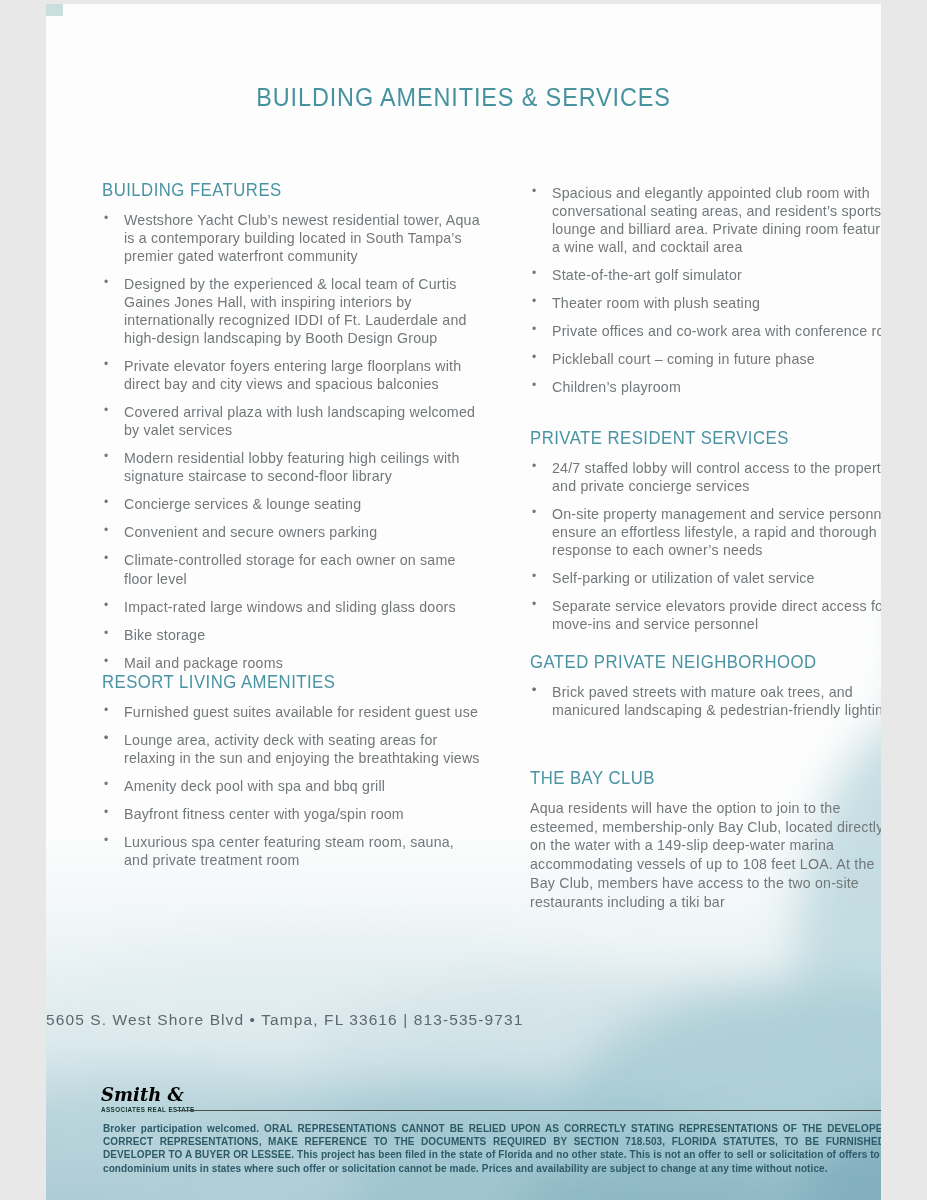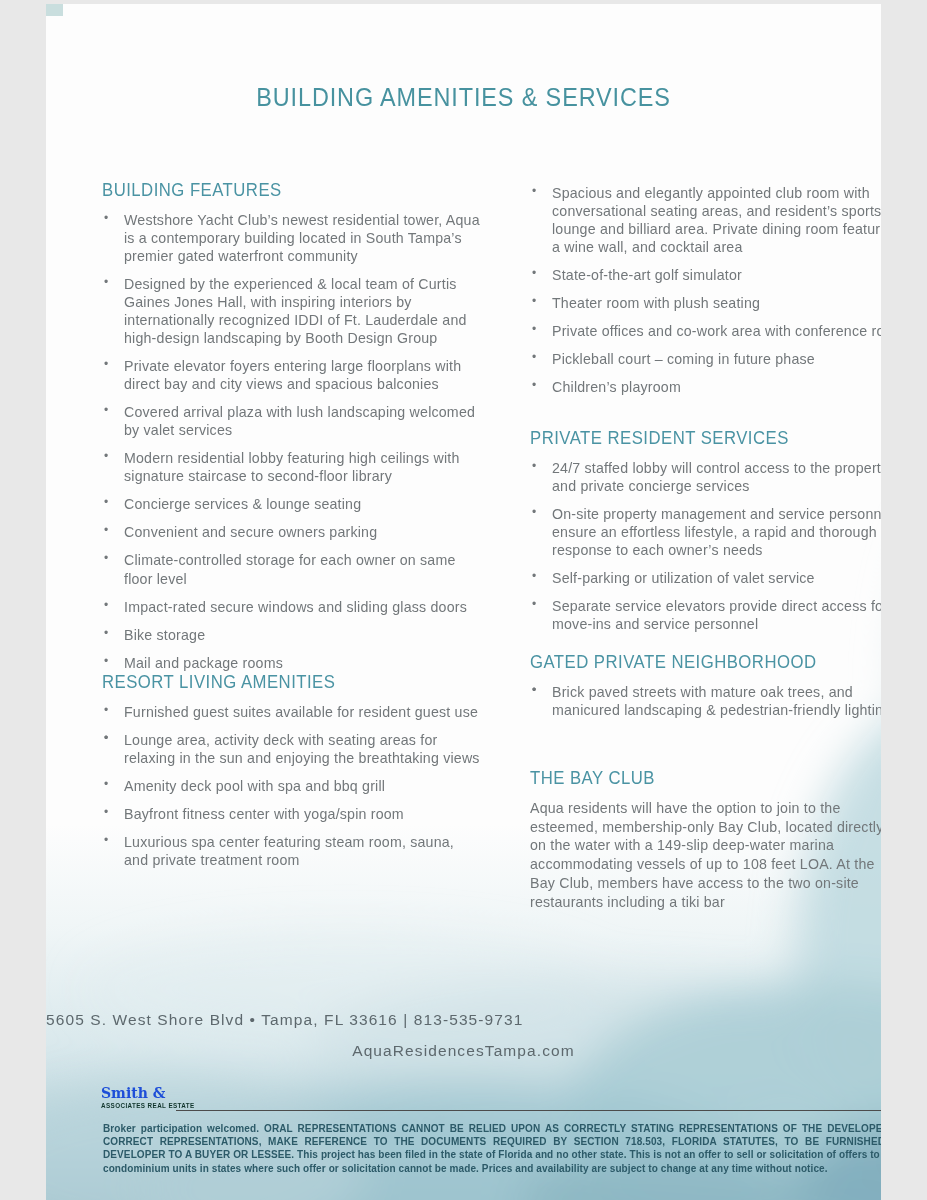--- a/index.html
+++ b/index.html
@@ -26,22 +26,22 @@
   .sec{position:absolute;width:400px;}
   
   .watermark{position:absolute;left:852px;top:593px;font-size:14px;color:#aeb6b8;
     opacity:.75;letter-spacing:.5px;}
   
   .contact{position:absolute;left:0;right:0;top:1007px;text-align:left;
     color:#5d686d;font-size:15.5px;letter-spacing:1.1px;}
   .website{position:absolute;left:0;right:0;top:1038px;text-align:center;
     color:#5d686d;font-size:15.5px;letter-spacing:1.1px;}
   .brand{position:absolute;left:55px;top:1082px;width:120px;}
-  .brand-name{font-family:"DejaVu Serif",serif;font-weight:bold;
-    color:#1d4ed8;font-size:14px;line-height:1;}
+  .brand-name{font-family:"DejaVu Serif",serif;font-style:italic;font-weight:bold;
+    color:#000000;font-size:18px;line-height:1;}
   .brand-sub{color:#10342b;font-size:6.3px;letter-spacing:.4px;font-weight:bold;margin-top:2px;}
   .footer-rule{position:absolute;left:130px;top:1106px;width:712px;height:1px;background:#4c4c4c;}
   .eho{position:absolute;left:849px;top:1082px;width:26px;text-align:center;}
   .eho-caption{font-size:3.6px;color:#143f46;font-weight:bold;line-height:1.2;letter-spacing:.2px;}
   .disclaimer{position:absolute;left:57px;top:1118px;width:816px;
     color:#2c5a68;font-size:10px;line-height:1.32;font-weight:600;
     letter-spacing:.1px;text-align:justify;}
 </style>
 </head>
 <body>
@@ -74,21 +74,21 @@
   <div class="sec col-left" style="top:176px">
     <div class="heading">BUILDING FEATURES</div>
     <div class="b"><span class="d">•</span><span>Westshore Yacht Club’s newest residential tower, Aqua is a contemporary building located in South Tampa’s premier gated waterfront community</span></div>
     <div class="b"><span class="d">•</span><span>Designed by the experienced &amp; local team of Curtis Gaines Jones Hall, with inspiring interiors by internationally recognized IDDI of Ft. Lauderdale and high-design landscaping by Booth Design Group</span></div>
     <div class="b"><span class="d">•</span><span>Private elevator foyers entering large floorplans with direct bay and city views and spacious balconies</span></div>
     <div class="b"><span class="d">•</span><span>Covered arrival plaza with lush landscaping welcomed by valet services</span></div>
     <div class="b"><span class="d">•</span><span>Modern residential lobby featuring high ceilings with signature staircase to second-floor library</span></div>
     <div class="b"><span class="d">•</span><span>Concierge services &amp; lounge seating</span></div>
     <div class="b"><span class="d">•</span><span>Convenient and secure owners parking</span></div>
     <div class="b"><span class="d">•</span><span>Climate-controlled storage for each owner on same floor level</span></div>
-    <div class="b"><span class="d">•</span><span>Impact-rated secure windows and sliding glass doors</span></div>
+    <div class="b"><span class="d">•</span><span>Impact-rated large windows and sliding glass doors</span></div>
     <div class="b"><span class="d">•</span><span>Bike storage</span></div>
     <div class="b"><span class="d">•</span><span>Mail and package rooms</span></div>
   </div>
 
   <div class="sec col-left" style="top:668px">
     <div class="heading">RESORT LIVING AMENITIES</div>
     <div class="b"><span class="d">•</span><span>Furnished guest suites available for resident guest use</span></div>
     <div class="b"><span class="d">•</span></div>
     <div class="b"><span class="d">•</span><span>Lounge area, activity deck with seating areas for relaxing in the sun and enjoying the breathtaking views</span></div>
     <div class="b"><span class="d">•</span><span>Amenity deck pool with spa and bbq grill</span></div>
@@ -120,21 +120,20 @@
   </div>
 
   <div class="sec col-right" style="top:764px">
     <div class="heading">THE BAY CLUB</div>
     <div class="para">Aqua residents will have the option to join to the esteemed, membership-only Bay Club, located directly on the water with a 149-slip deep-water marina accommodating vessels of up to 108 feet LOA. At the Bay Club, members have access to the two on-site restaurants including a tiki bar</div>
   </div>
 
   <div class="watermark">StellarMLS</div>
 
   <div class="contact">5605 S. West Shore Blvd • Tampa, FL 33616  |  813-535-9731</div>
-  <div class="website">AquaResidencesTampa.com</div>
 
   <div class="brand">
     <div class="brand-name">Smith &amp;</div>
     <div class="brand-sub">ASSOCIATES REAL ESTATE</div>
   </div>
 
   <div class="footer-rule"></div>
 
   <div class="eho">
     <svg width="22" height="19" viewBox="0 0 22 19">

